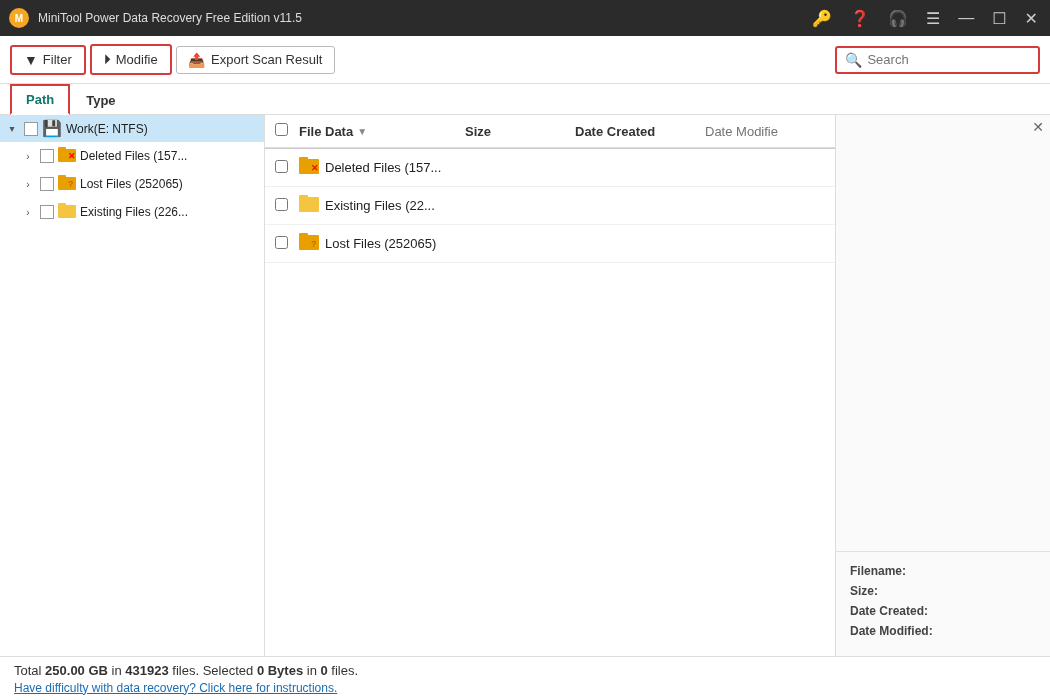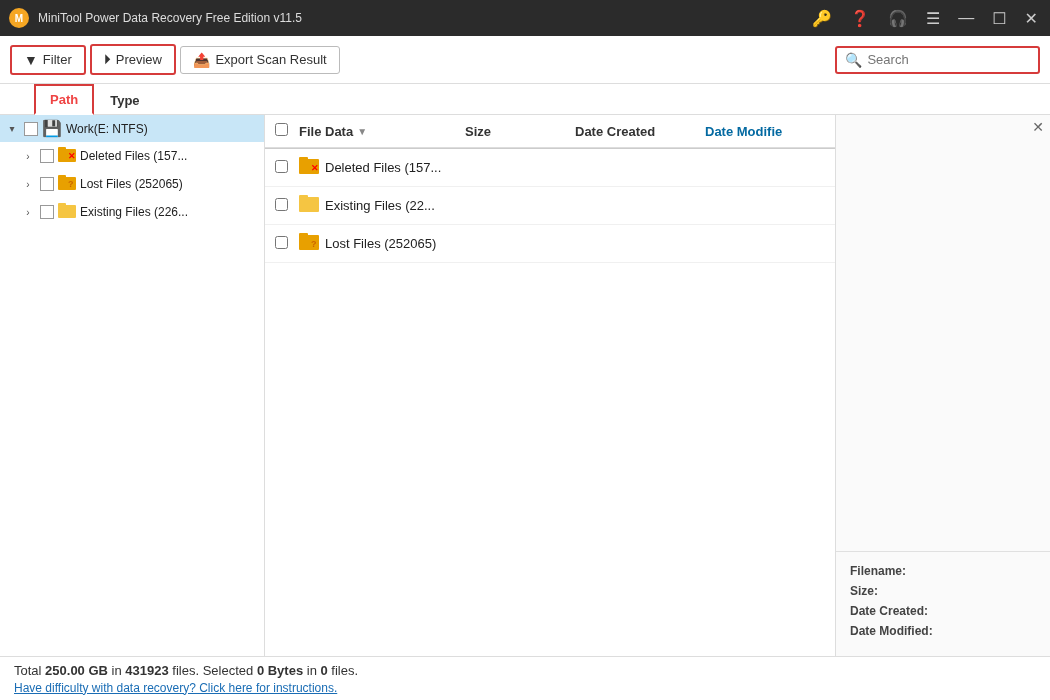--- a/index.html
+++ b/index.html
@@ -117,24 +117,23 @@
       border: 2px solid transparent;
       border-bottom: none;
       cursor: pointer;
       font-size: 13px;
       font-weight: 600;
       color: #333;
     }
     .tab.active {
       border: 2px solid #d63b3b;
       border-bottom: 2px solid #fff;
-      color: #ef4444;
+      color: #0f766e;
       margin-bottom: -1px;
       background: #fff;
-      margin-left: 24px;
     }
 
     
     .main-content {
       display: flex;
       flex: 1;
       overflow: hidden;
       background: #fff;
     }
 
@@ -225,22 +224,22 @@
       flex-shrink: 0;
     }
     .file-col-created {
       width: 130px;
       font-weight: 600;
       color: #333;
       flex-shrink: 0;
     }
     .file-col-modified {
       width: 120px;
-      font-weight: 700;
-      color: #0369a1;
+      font-weight: 400;
+      color: #737373;
       flex-shrink: 0;
     }
     .file-table-body {
       flex: 1;
       overflow-y: auto;
     }
     .file-row {
       display: flex;
       align-items: center;
       padding: 7px 10px;
@@ -374,21 +373,21 @@
   </div>
 </div>
 
 <div class="toolbar">
   <button class="toolbar-btn">
     <span class="toolbar-btn-icon">▼</span>
     <span>Filter</span>
   </button>
   <button class="toolbar-btn">
     <span class="toolbar-btn-icon">⏵</span>
-    <span>Preview</span>
+    <span>Modifie</span>
   </button>
   <button class="export-btn">
     <span class="toolbar-btn-icon">📤</span>
     <span>Export Scan Result</span>
   </button>
   <div class="toolbar-spacer"></div>
   <div class="search-box">
     <span class="search-icon">🔍</span>
     <input class="search-input" type="text" placeholder="Search" style="">
   </div>

